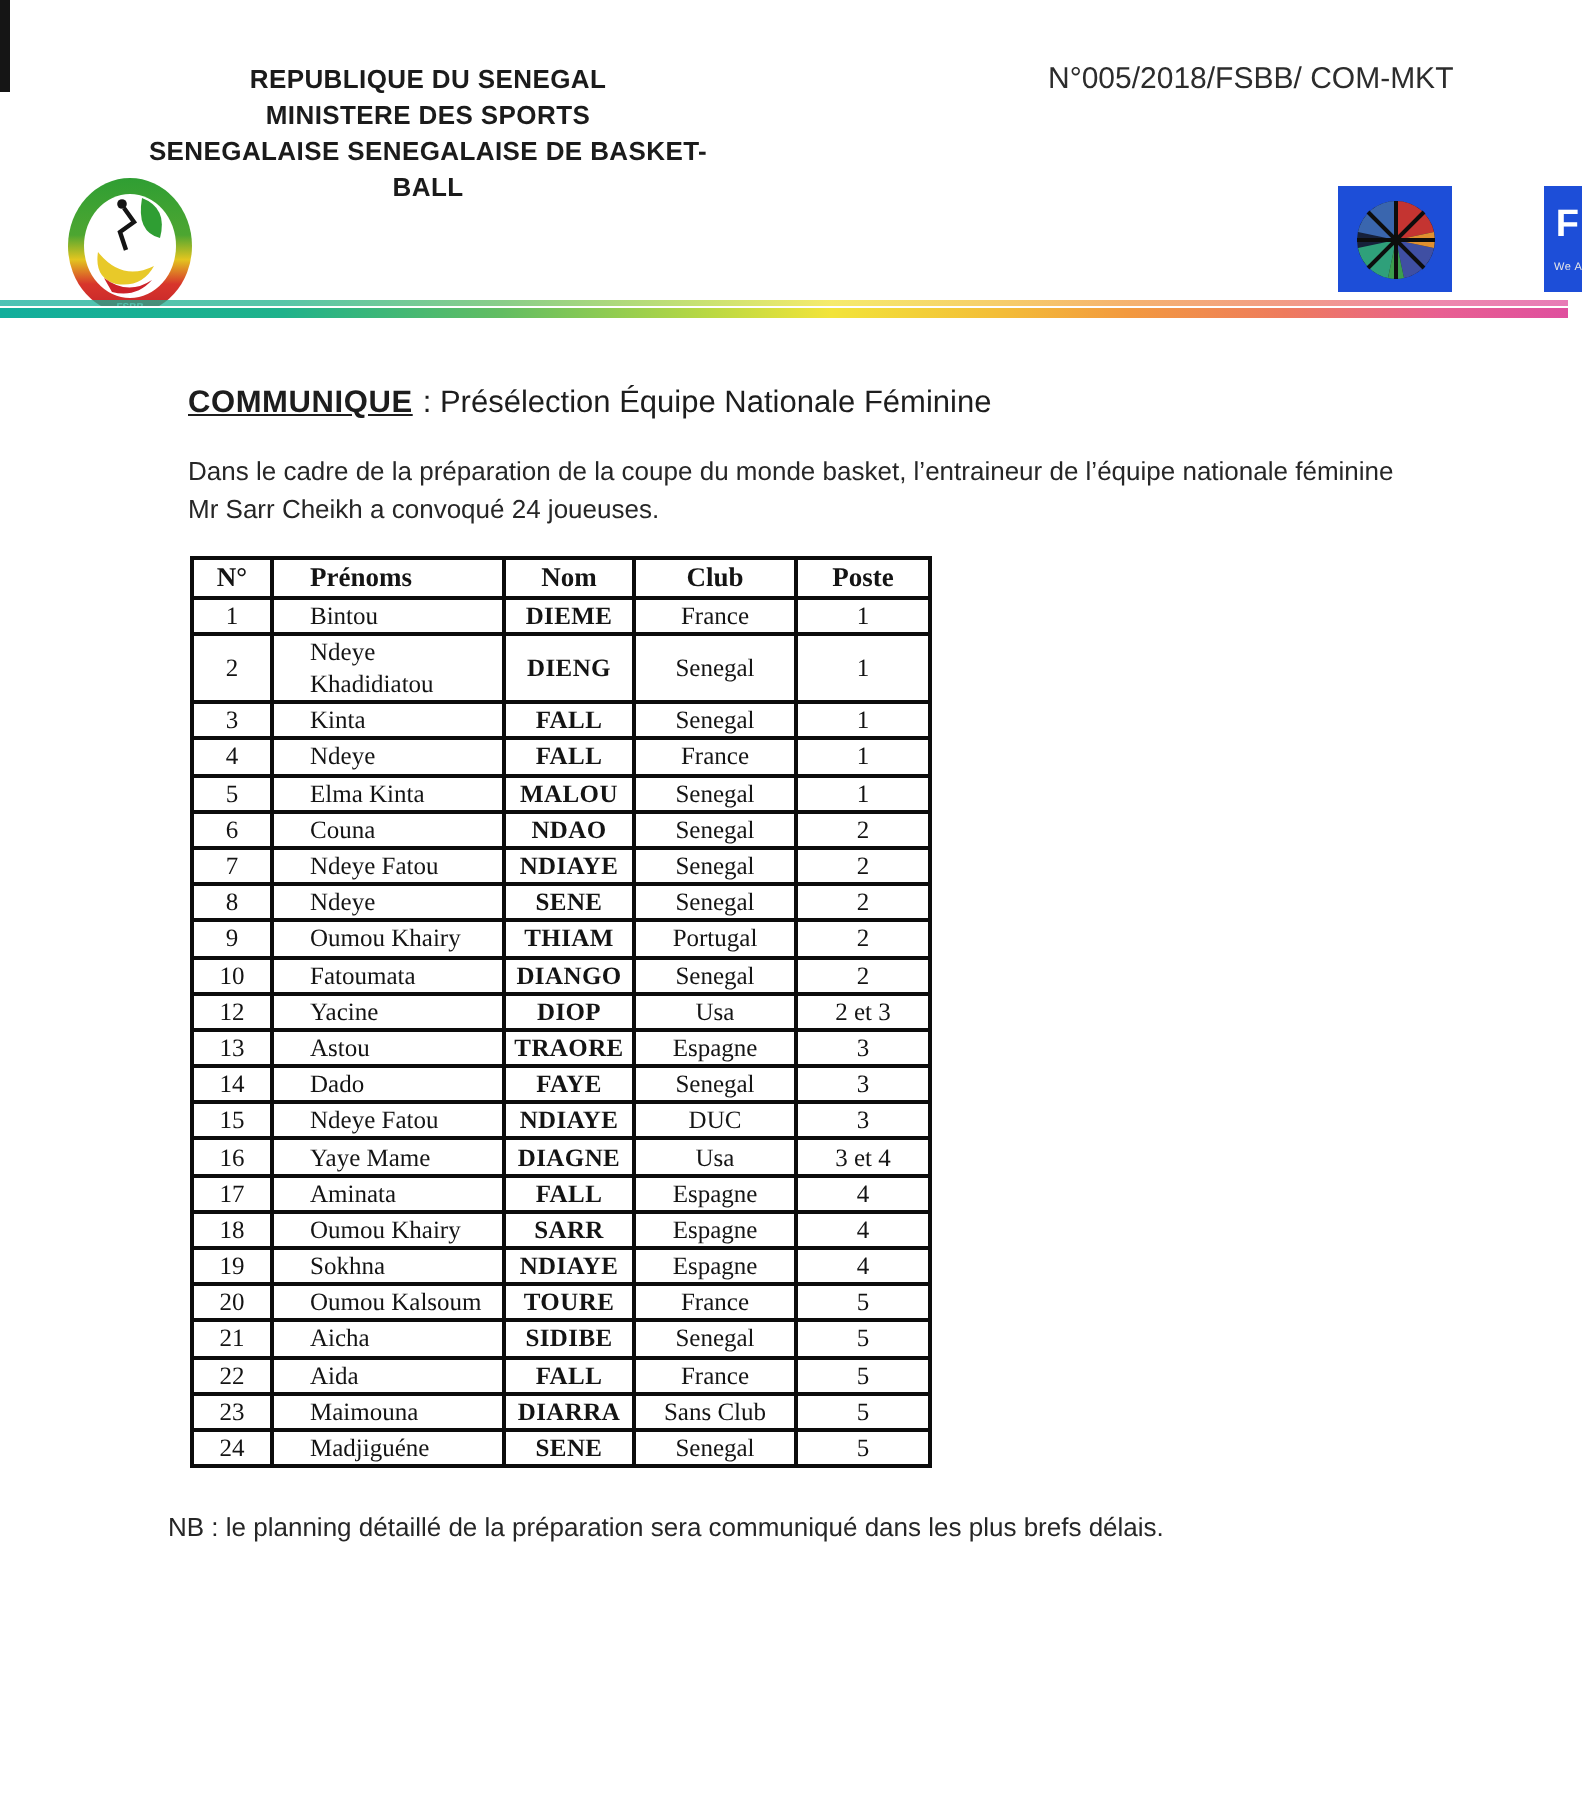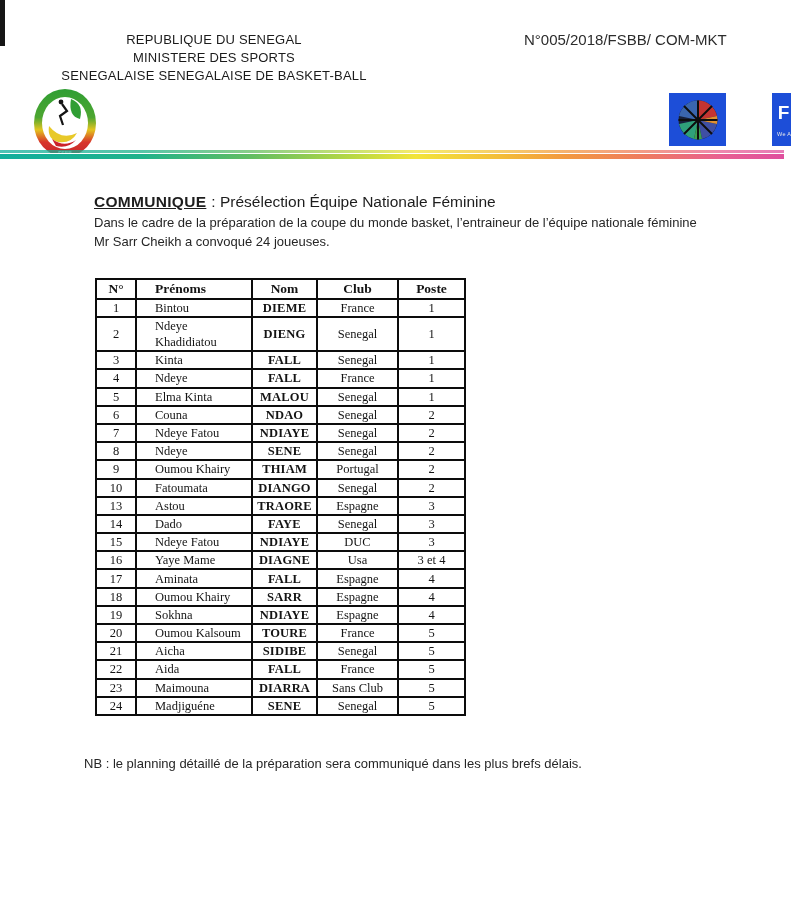--- a/index.html
+++ b/index.html
@@ -11,21 +11,21 @@
     position:relative;
     overflow:hidden;
   }
   .scan-mark {
     position:absolute; left:0; top:9; width:5px; height:46px;
     background:#151515;
   }
   
   .org-block {
     position:absolute; left:58px; top:31px; width:312px;
-    text-align:center; font-weight:normal; font-size:13px; line-height:18px;
+    text-align:center; font-weight:bold; font-size:13px; line-height:18px;
     color:#1b1b1b; letter-spacing:0.2px;
   }
   .reference {
     position:absolute; left:524px; top:31px;
     font-size:15px; color:#2c2c2c;
   }
   
   .fsbb-logo { position:absolute; left:31px; top:86px; width:68px; height:74px; }
   
   .fiba-logo { position:absolute; left:625px; top:93px; display:flex; gap:2px; }
@@ -39,21 +39,21 @@
   .rainbow .band {
     background:linear-gradient(90deg,#12ae9c 0%,#1fb28b 18%,#62bd62 32%,#b8d843 45%,#f2e43a 53%,#f3bc38 64%,#f2993f 72%,#ee7b5e 82%,#e85f92 92%,#df4f9e 100%);
   }
   .rainbow .band.thin { height:3px; opacity:0.75; }
   .rainbow .gap { height:1px; background:#ffffff; }
   .rainbow .band.thick { height:5px; }
   
   .doc-title { position:absolute; left:94px; top:193px; font-size:15.5px; white-space:nowrap; }
   .doc-title .kw { font-weight:bold; text-decoration:underline; letter-spacing:0.3px; }
   .doc-title .rest { margin-left:5px; }
-  .intro { position:absolute; left:94px; top:214px; font-size:13px; line-height:18.5px; color:#262626; }
+  .intro { position:absolute; left:94px; top:227px; font-size:13px; line-height:18.5px; color:#262626; }
   .intro div { white-space:nowrap; }
   .note { position:absolute; left:84px; top:756px; font-size:13px; color:#262626; white-space:nowrap; }
   
   .roster {
     position:absolute; left:95px; top:278px;
     border-collapse:collapse; table-layout:fixed;
     font-family:"Liberation Serif", serif;
     font-size:12.5px; color:#141414;
   }
   .roster th, .roster td { border:2px solid #0c0c0c; overflow:hidden; }
@@ -218,20 +218,27 @@
         <td class="col-poste">2</td>
       </tr>
       <tr>
         <td class="col-num">10</td>
         <td class="col-prenom">Fatoumata</td>
         <td class="col-nom">DIANGO</td>
         <td class="col-club">Senegal</td>
         <td class="col-poste">2</td>
       </tr>
       <tr>
+        <td class="col-num">12</td>
+        <td class="col-prenom">Yacine</td>
+        <td class="col-nom">DIOP</td>
+        <td class="col-club">Usa</td>
+        <td class="col-poste">2 et 3</td>
+      </tr>
+      <tr>
         <td class="col-num">13</td>
         <td class="col-prenom">Astou</td>
         <td class="col-nom">TRAORE</td>
         <td class="col-club">Espagne</td>
         <td class="col-poste">3</td>
       </tr>
       <tr>
         <td class="col-num">14</td>
         <td class="col-prenom">Dado</td>
         <td class="col-nom">FAYE</td>

